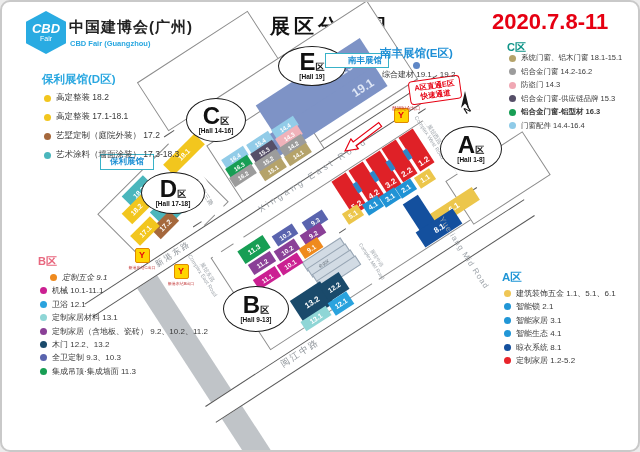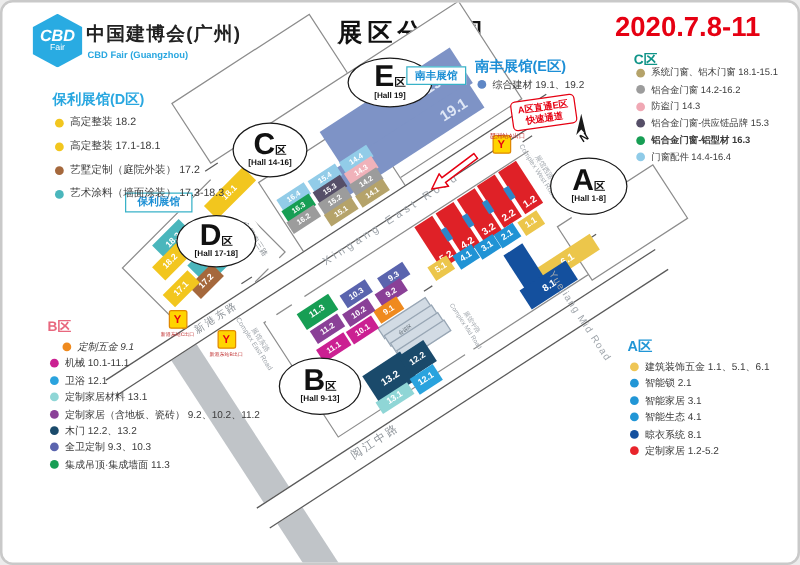--- a/index.html
+++ b/index.html
@@ -177,21 +177,21 @@
   </div>
   <div class="cloud" id="cloud-A" style="left: 438px; top: 124px; width: 60px; height: 44px;">
     <div class="ltr"><span>A</span><span class="zone">区</span></div>
     <div class="hall-range">[Hall 1-8]</div>
   </div>
   <div class="cloud" id="cloud-B" style="left: 221px; top: 284px; width: 64px; height: 44px;">
     <div class="ltr"><span>B</span><span class="zone">区</span></div>
     <div class="hall-range">[Hall 9-13]</div>
   </div>
 
-  <div class="venue-tag" style="left:323px;top:51px;width:46px;height:13px;">南丰展馆</div>
+  <div class="venue-tag" style="left:323px;top:51px;width:46px;height:13px;padding-left:16px;">南丰展馆</div>
   <div class="venue-tag" style="left:98px;top:152px;width:52px;height:14px;">保利展馆</div>
 
   <div id="fast-track">
     <span>A区直通E区</span>
     <span>快速通道</span>
   </div>
 
   <div id="arrow">
     <svg width="14" height="46" viewBox="0 0 14 46">
       <polygon points="7,45 0.8,33 4.6,33 4.6,1 9.4,1 9.4,33 13.2,33" fill="#ffffff" stroke="#e60012" stroke-width="1.2"></polygon>
@@ -256,21 +256,21 @@
         <div class="legend-dot" style="height: 7px; width: 7px; background: rgb(90, 100, 174);"></div>
         <div class="legend-text">全卫定制 9.3、10.3</div>
       </div>
       <div class="legend-item" style="left: 2px; top: 111.8px; font-size: 8px;">
         <div class="legend-dot" style="height: 7px; width: 7px; background: rgb(23, 158, 84);"></div>
         <div class="legend-text">集成吊顶·集成墙面 11.3</div>
       </div>
     </div>
   <div class="legend" id="legend-e" style="left: 378px; top: 44px;">
       <div class="legend-title" style="color: rgb(29, 143, 214); font-size: 11.5px;">南丰展馆(E区)</div>
-      <div class="legend-item" style="left: 2px; top: 16px; font-size: 8px;">
+      <div class="legend-item" style="left: 2px; top: 16px; font-size: 8px; flex-direction: column;">
         <div class="legend-dot" style="height: 7px; width: 7px; background: rgb(95, 135, 198);"></div>
         <div class="legend-text">综合建材 19.1、19.2</div>
       </div>
     </div>
   <div class="legend" id="legend-c" style="left: 505px; top: 38px;">
       <div class="legend-title" style="color: rgb(15, 148, 136); font-size: 11px;">C区</div>
       <div class="legend-item" style="left: 2px; top: 13px; font-size: 7.5px;">
         <div class="legend-dot" style="height: 7px; width: 7px; background: rgb(181, 163, 106);"></div>
         <div class="legend-text">系统门窗、铝木门窗 18.1-15.1</div>
       </div>

